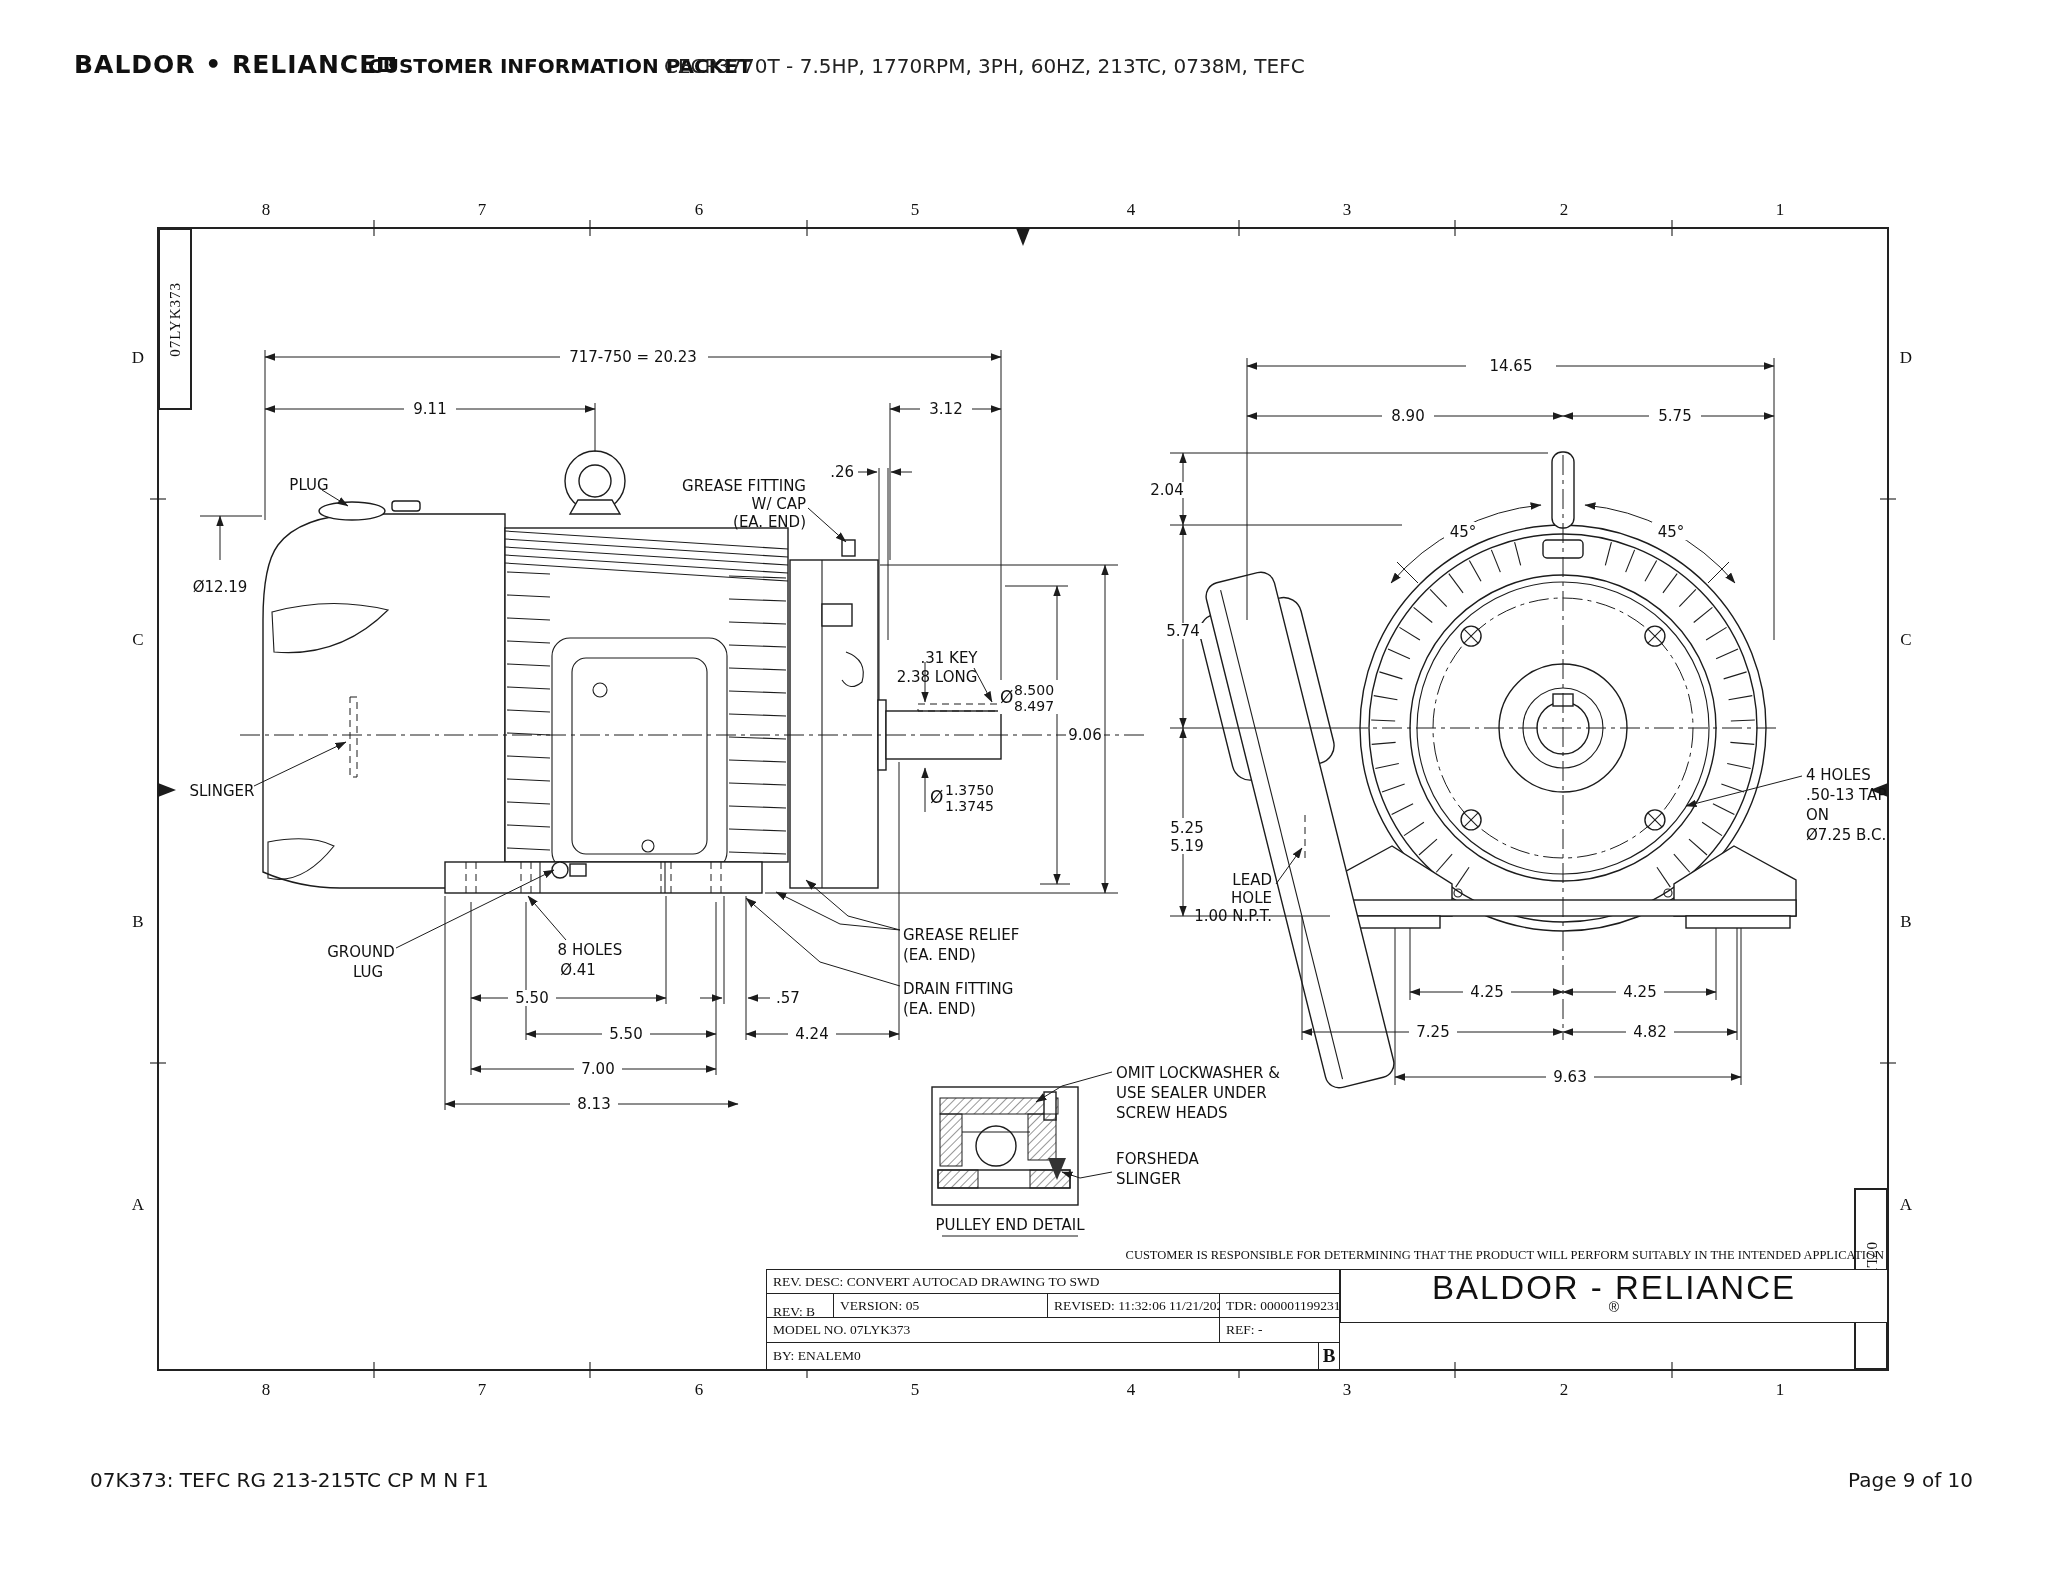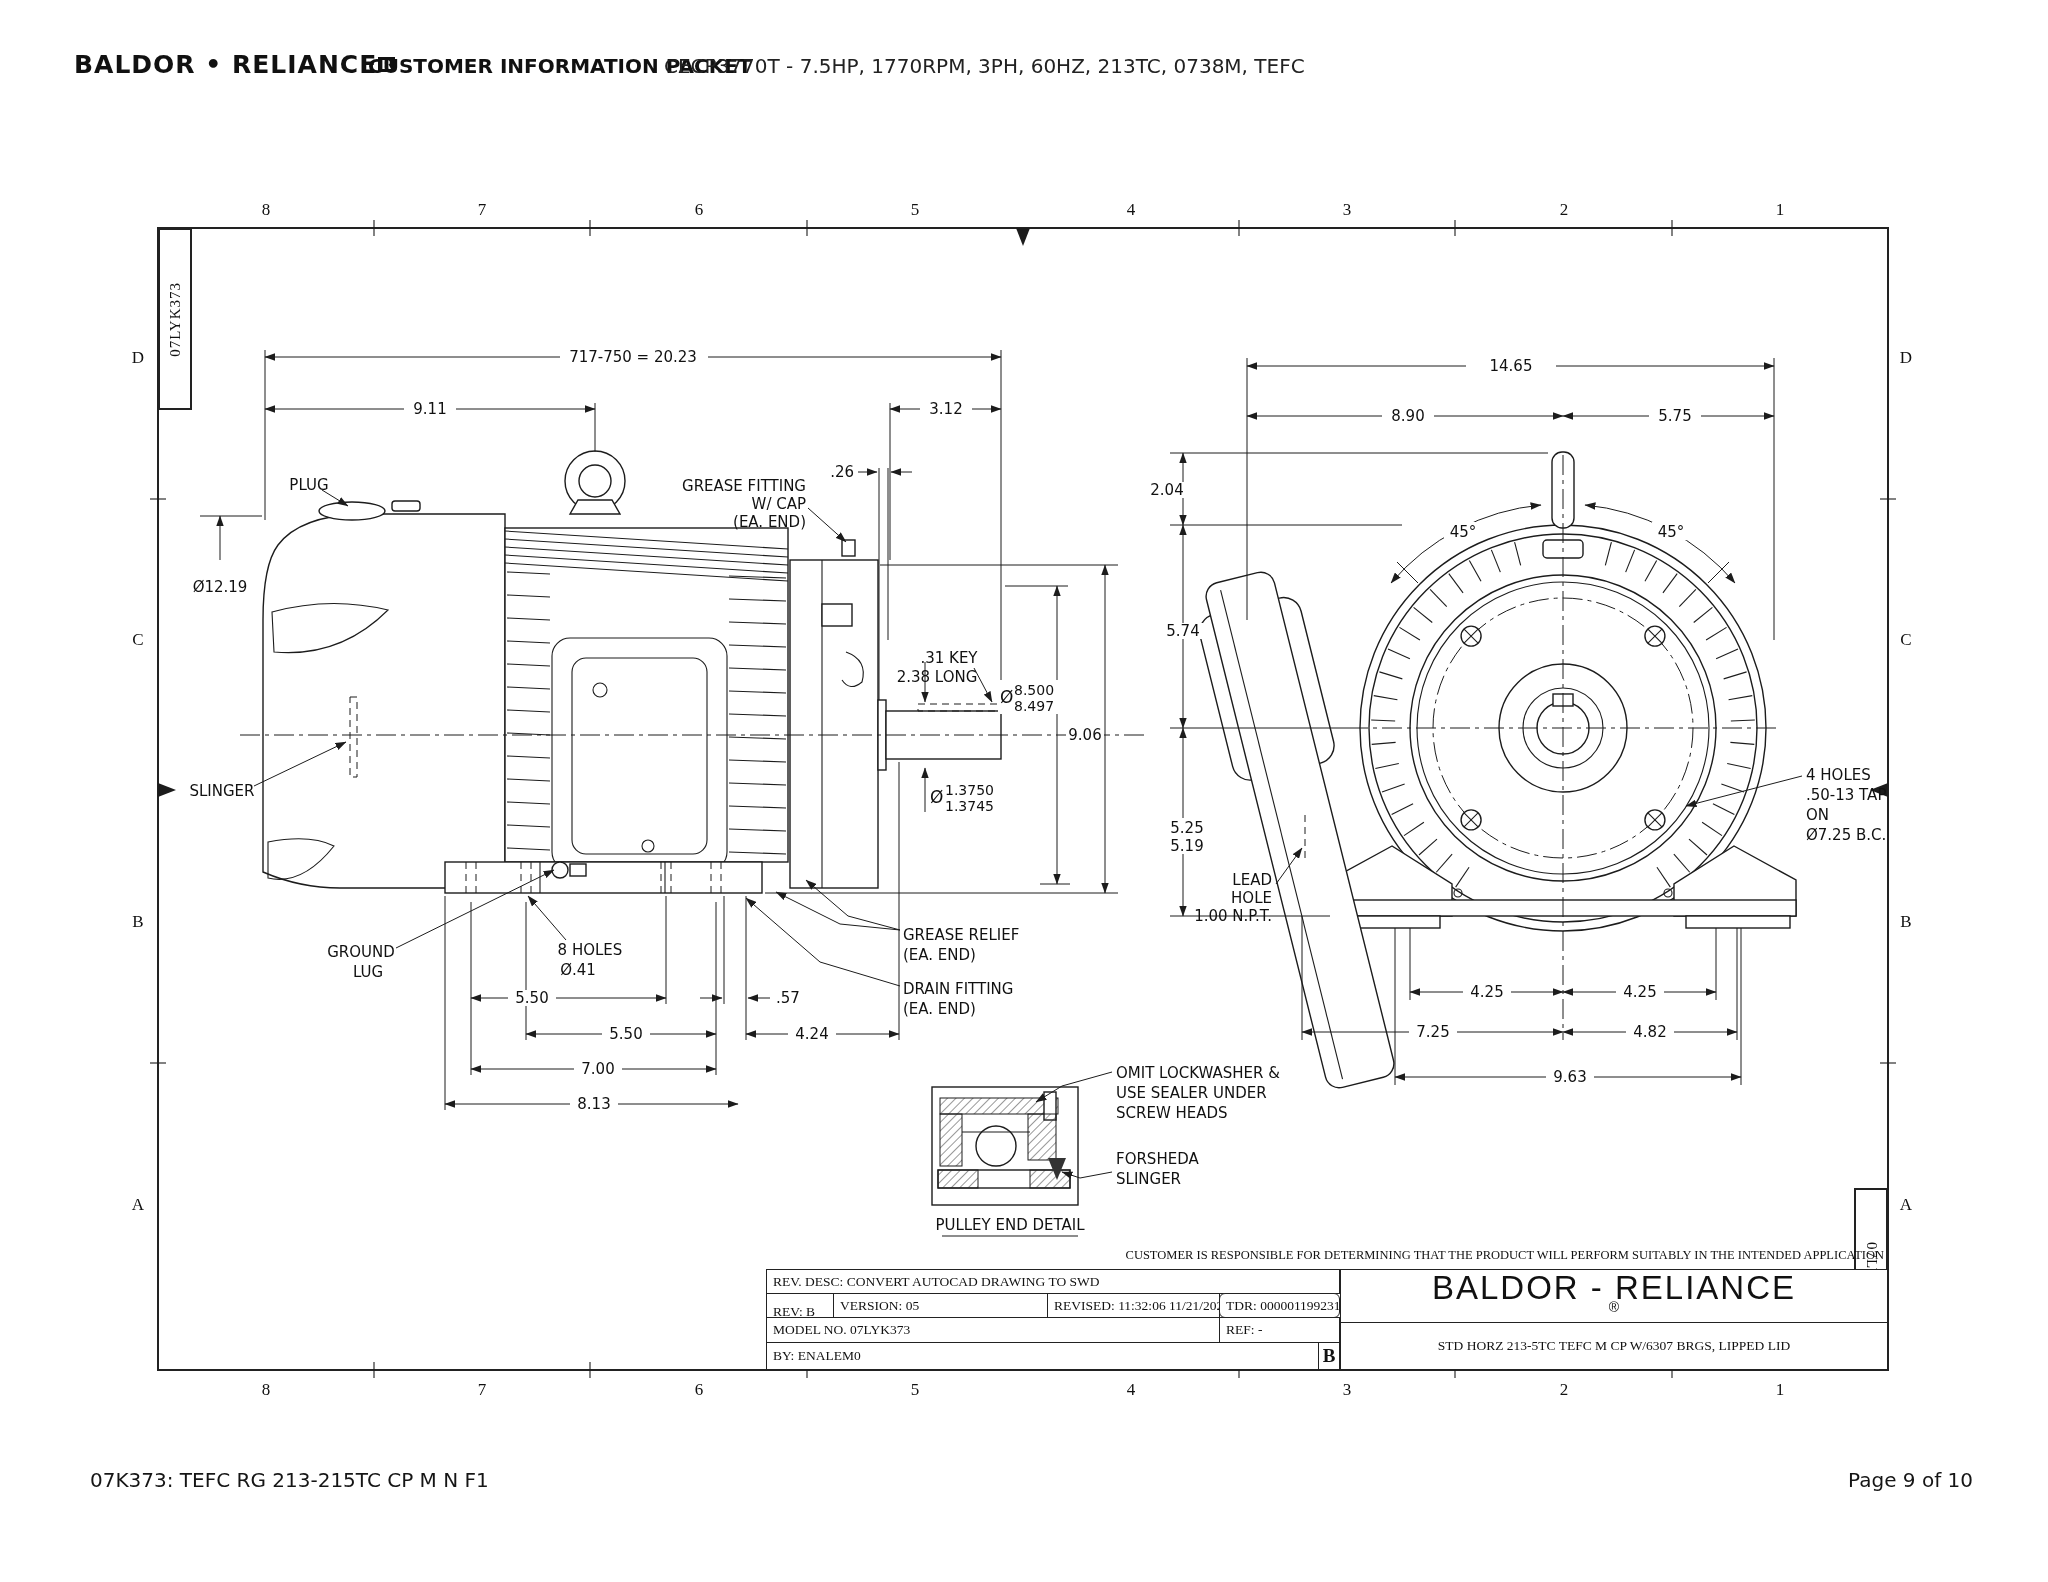--- a/index.html
+++ b/index.html
@@ -499,26 +499,25 @@
   </div>
   <div class="tagbox" id="tag-br" style="left:1854px;top:1188px;width:34px;height:182px;">
     <span>07LYK373</span>
   </div>
 
   <div id="tb-note" style="left:1000px;top:1248px;width:884px;">CUSTOMER IS RESPONSIBLE FOR DETERMINING THAT THE PRODUCT WILL PERFORM SUITABLY IN THE INTENDED APPLICATION</div>
   <div class="tb" style="left:766px;top:1269px;width:574px;height:25px;">REV. DESC: CONVERT AUTOCAD DRAWING TO SWD</div>
   <div class="tb" style="left:766px;top:1293px;width:68px;height:38px;">REV:  B</div>
   <div class="tb" style="left:833px;top:1293px;width:215px;height:25px;">VERSION:  05</div>
   <div class="tb" style="left:1047px;top:1293px;width:173px;height:25px;">REVISED:  11:32:06 11/21/2022</div>
-  <div class="tb" style="left:1219px;top:1293px;width:121px;height:25px;border-radius:6px;">TDR:  000001199231</div>
+  <div class="tb" style="left:1219px;top:1293px;width:121px;height:25px;">TDR:  000001199231</div>
   <div class="tb" style="left:766px;top:1317px;width:454px;height:26px;">MODEL NO.   07LYK373</div>
   <div class="tb" style="left:1219px;top:1317px;width:121px;height:26px;">REF:  -</div>
   <div class="tb" style="left:766px;top:1342px;width:553px;height:28px;">BY: ENALEM0</div>
   <div class="tb" id="tb-corner" style="left:1318px;top:1342px;width:22px;height:28px;">B</div>
   <div class="tb" id="tb-brand" style="left:1340px;top:1269px;width:548px;height:54px;">
     <span>BALDOR - RELIANCE</span>
       <sup>®</sup>
   </div>
-  <div class="tb" id="tb-desc" style="left:1340px;top:1322px;width:548px;height:48px;">STD HORZ 213-5TC TEFC M CP W/6307 BRGS, LIPPED LID</div>
 
   <div class="abs" id="footer-left">07K373: TEFC RG 213-215TC CP M N F1</div>
   <div class="abs" id="footer-right">Page 9 of 10</div>
 </div>
 
 </body></html>

